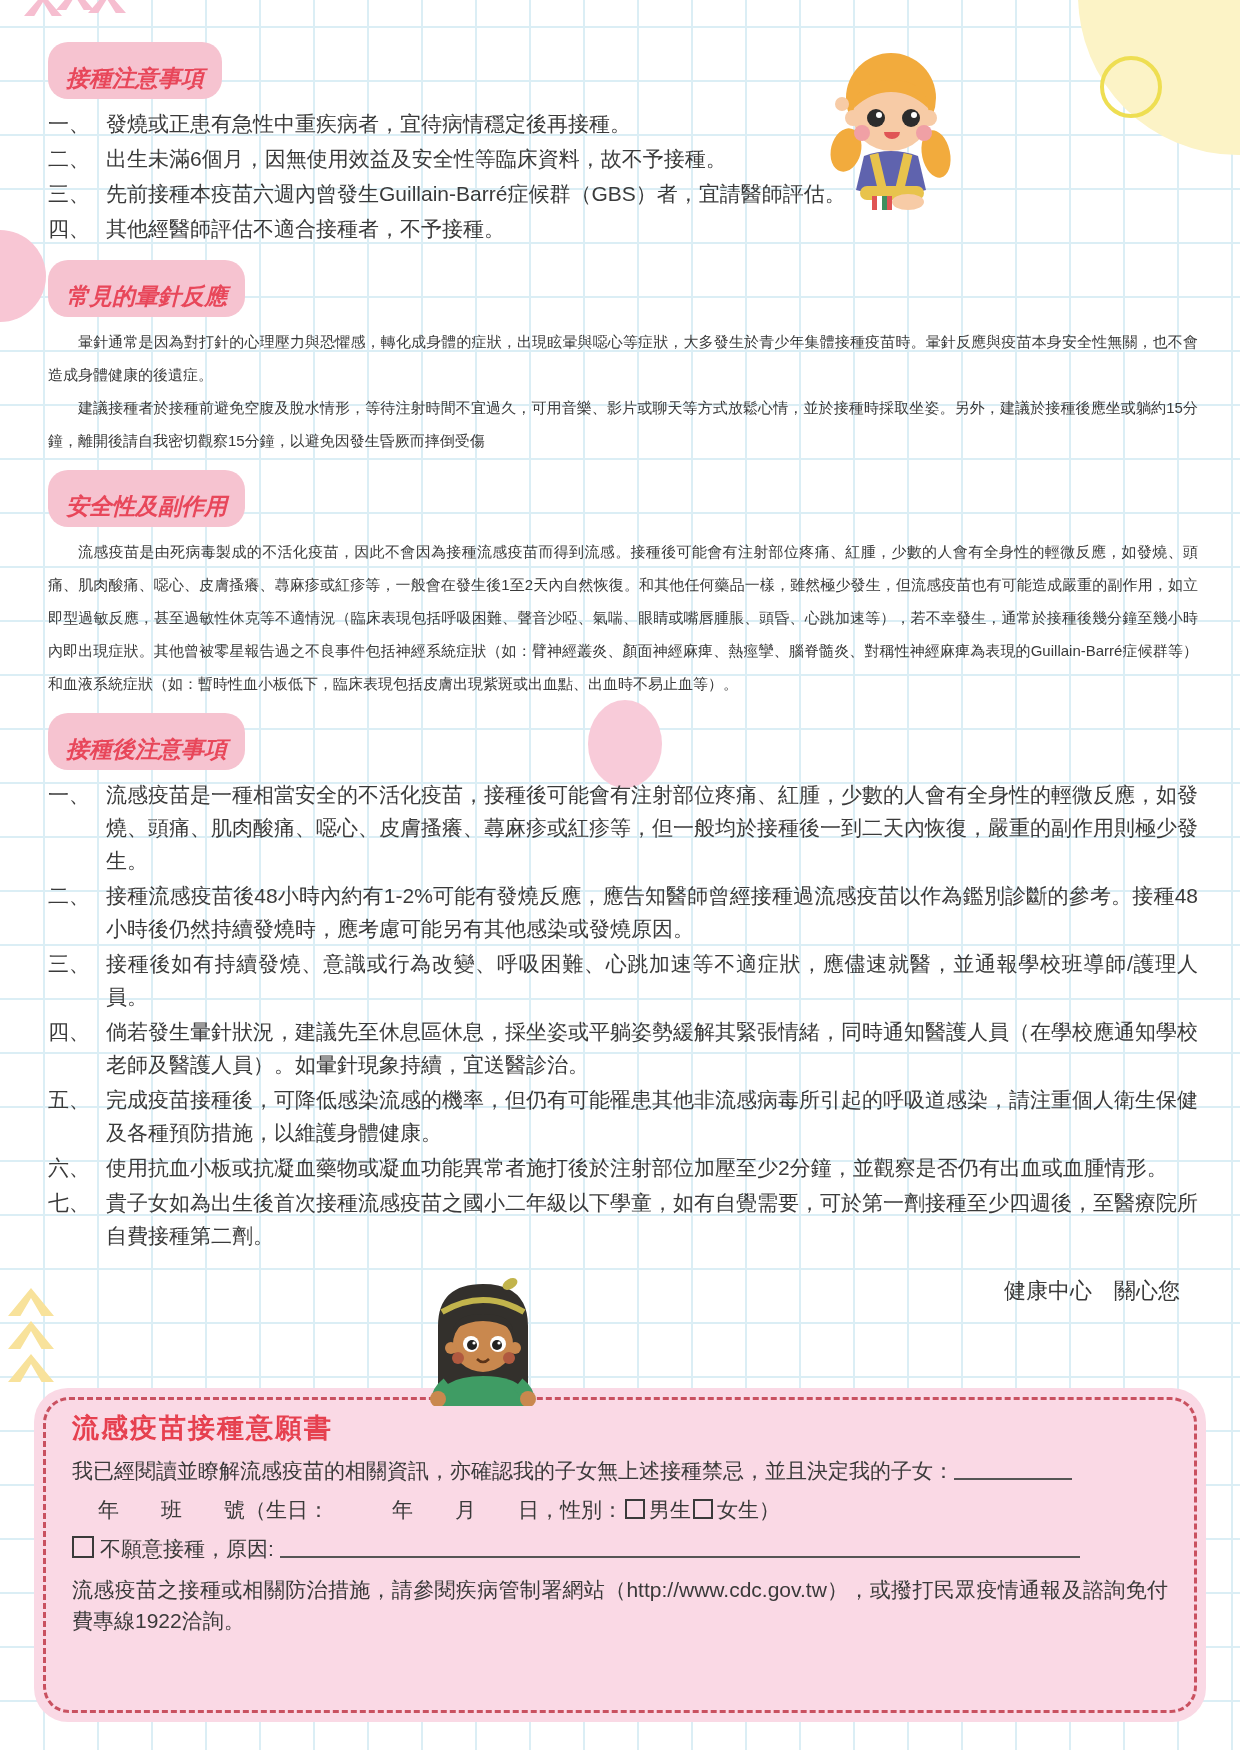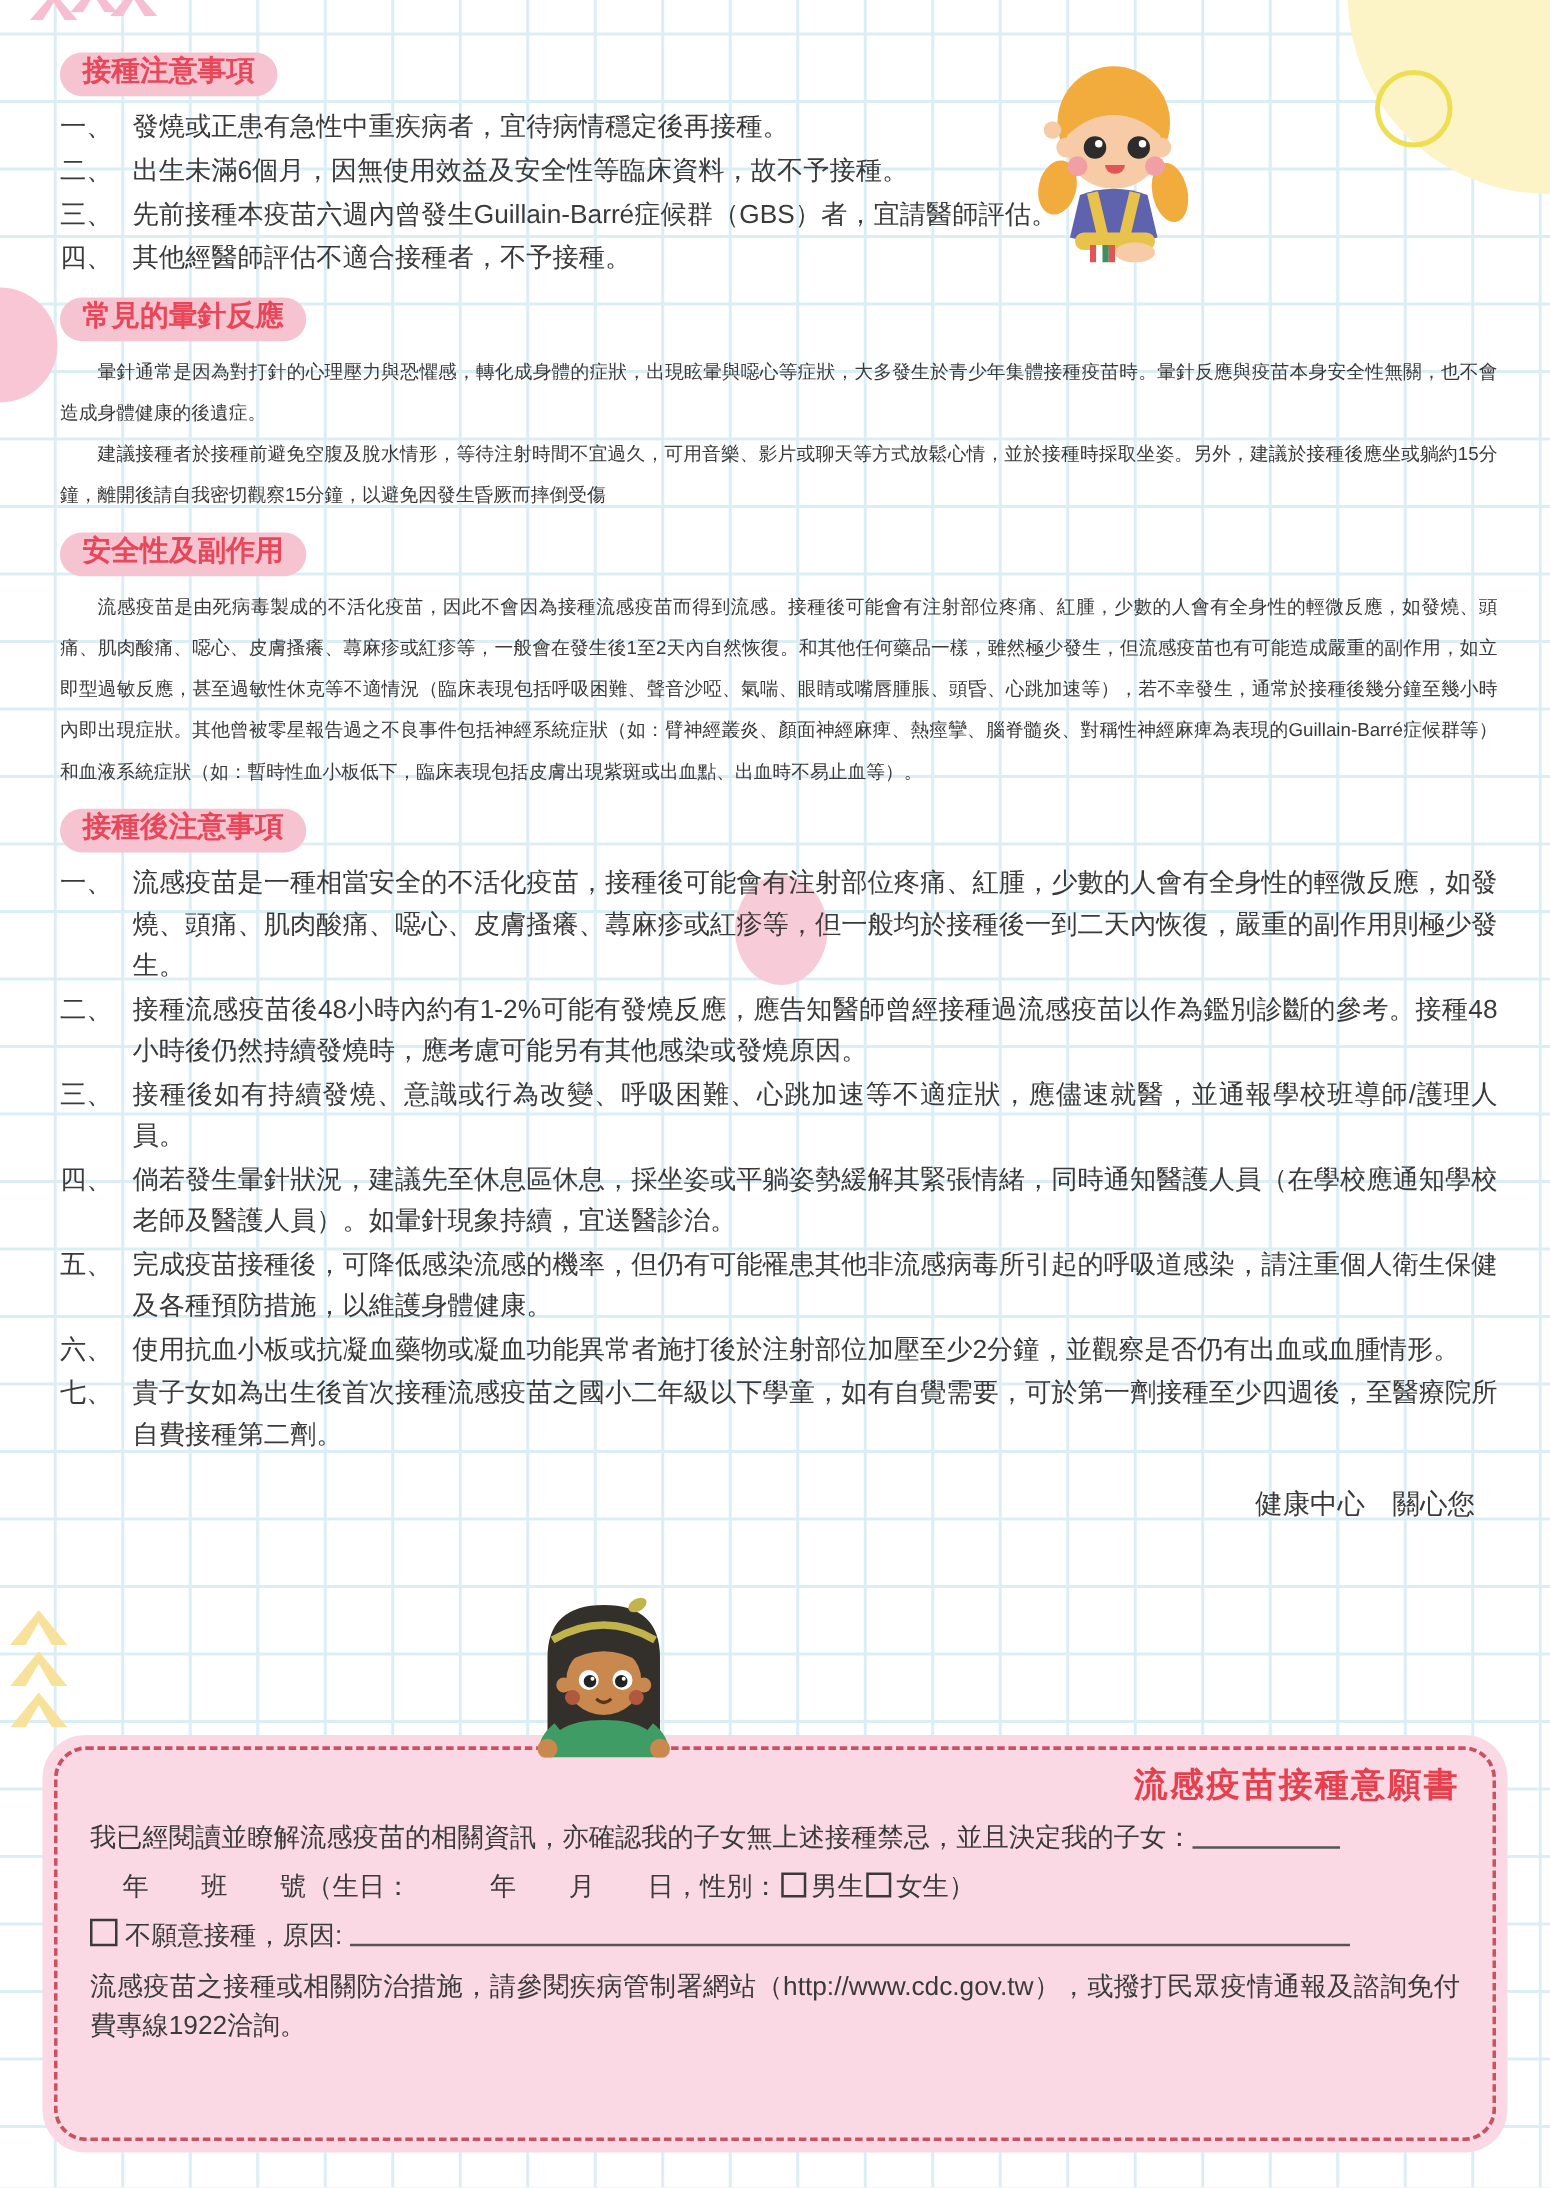--- a/index.html
+++ b/index.html
@@ -23,33 +23,33 @@
   .chevron.yellow{background:#f8e29b;}
   .chevron.pink{background:#f6bed0;width:38px;height:22px;}
   .y1{left:8px;top:1288px;}.y2{left:8px;top:1321px;}.y3{left:8px;top:1354px;}
   .c1{left:24px;top:-6px;}.c2{left:56px;top:-12px;}.c3{left:88px;top:-9px;}
   .girl-top{position:absolute;left:812px;top:38px;width:158px;height:172px;z-index:0;}
   .girl-bottom{position:absolute;left:408px;top:1268px;width:150px;height:138px;z-index:3;}
   
   .content{position:absolute;left:48px;right:42px;top:42px;z-index:1;}
   .badge{
     display:inline-block;background:#f6c3d0;color:#e8475a;font-weight:700;
-    font-size:23px;line-height:1;padding:3px 18px 9px;border-radius:20px;margin:13px 0 8px;
+    font-size:23px;line-height:1;padding:25px 18px 9px;border-radius:20px;margin:13px 0 8px;font-style:italic;
   }
   .badge.first{margin-top:0;}
   .nitem{display:flex;font-size:21px;line-height:33px;color:#3a3a3a;margin-bottom:2px;}
   .num{flex:0 0 58px;}
   .itxt{flex:1;text-align:justify;}
   .para{font-size:15px;line-height:33px;color:#3a3a3a;margin:0;text-indent:2em;text-align:justify;}
   .closing{text-align:right;font-size:22px;color:#3a3a3a;margin-top:24px;padding-right:18px;}
   
   .form-box{position:absolute;left:34px;right:34px;top:1388px;height:334px;background:#fad9e5;border-radius:34px;z-index:2;}
   .form-inner{position:absolute;inset:9px;border:3px dashed #c95160;border-radius:26px;
     padding:8px 26px 10px;box-sizing:border-box;font-size:21px;color:#3a3a3a;}
-  .form-title{text-align:right;color:#e6404f;font-size:27px;font-weight:700;letter-spacing:2px;margin:2px 0 10px;}
+  .form-title{text-align:left;color:#e6404f;font-size:27px;font-weight:700;letter-spacing:2px;margin:2px 0 10px;}
   .form-line{margin:9px 0;line-height:30px;}
   .student-line{padding-left:26px;}
   .blank{display:inline-block;border-bottom:2px solid #555;height:20px;vertical-align:-2px;}
   .blank.child{width:118px;}
   .blank.fill{width:800px;}
   .blank.sig{width:128px;}
   .cb{display:inline-block;width:18px;height:18px;border:2px solid #3a3a3a;vertical-align:-2px;margin-right:6px;}
   .cb.small{width:16px;height:16px;margin:0 4px 0 2px;}
   .ml8{margin-left:8px;}
   .form-footer{font-size:21px;line-height:31px;margin-top:10px;text-align:justify;}

